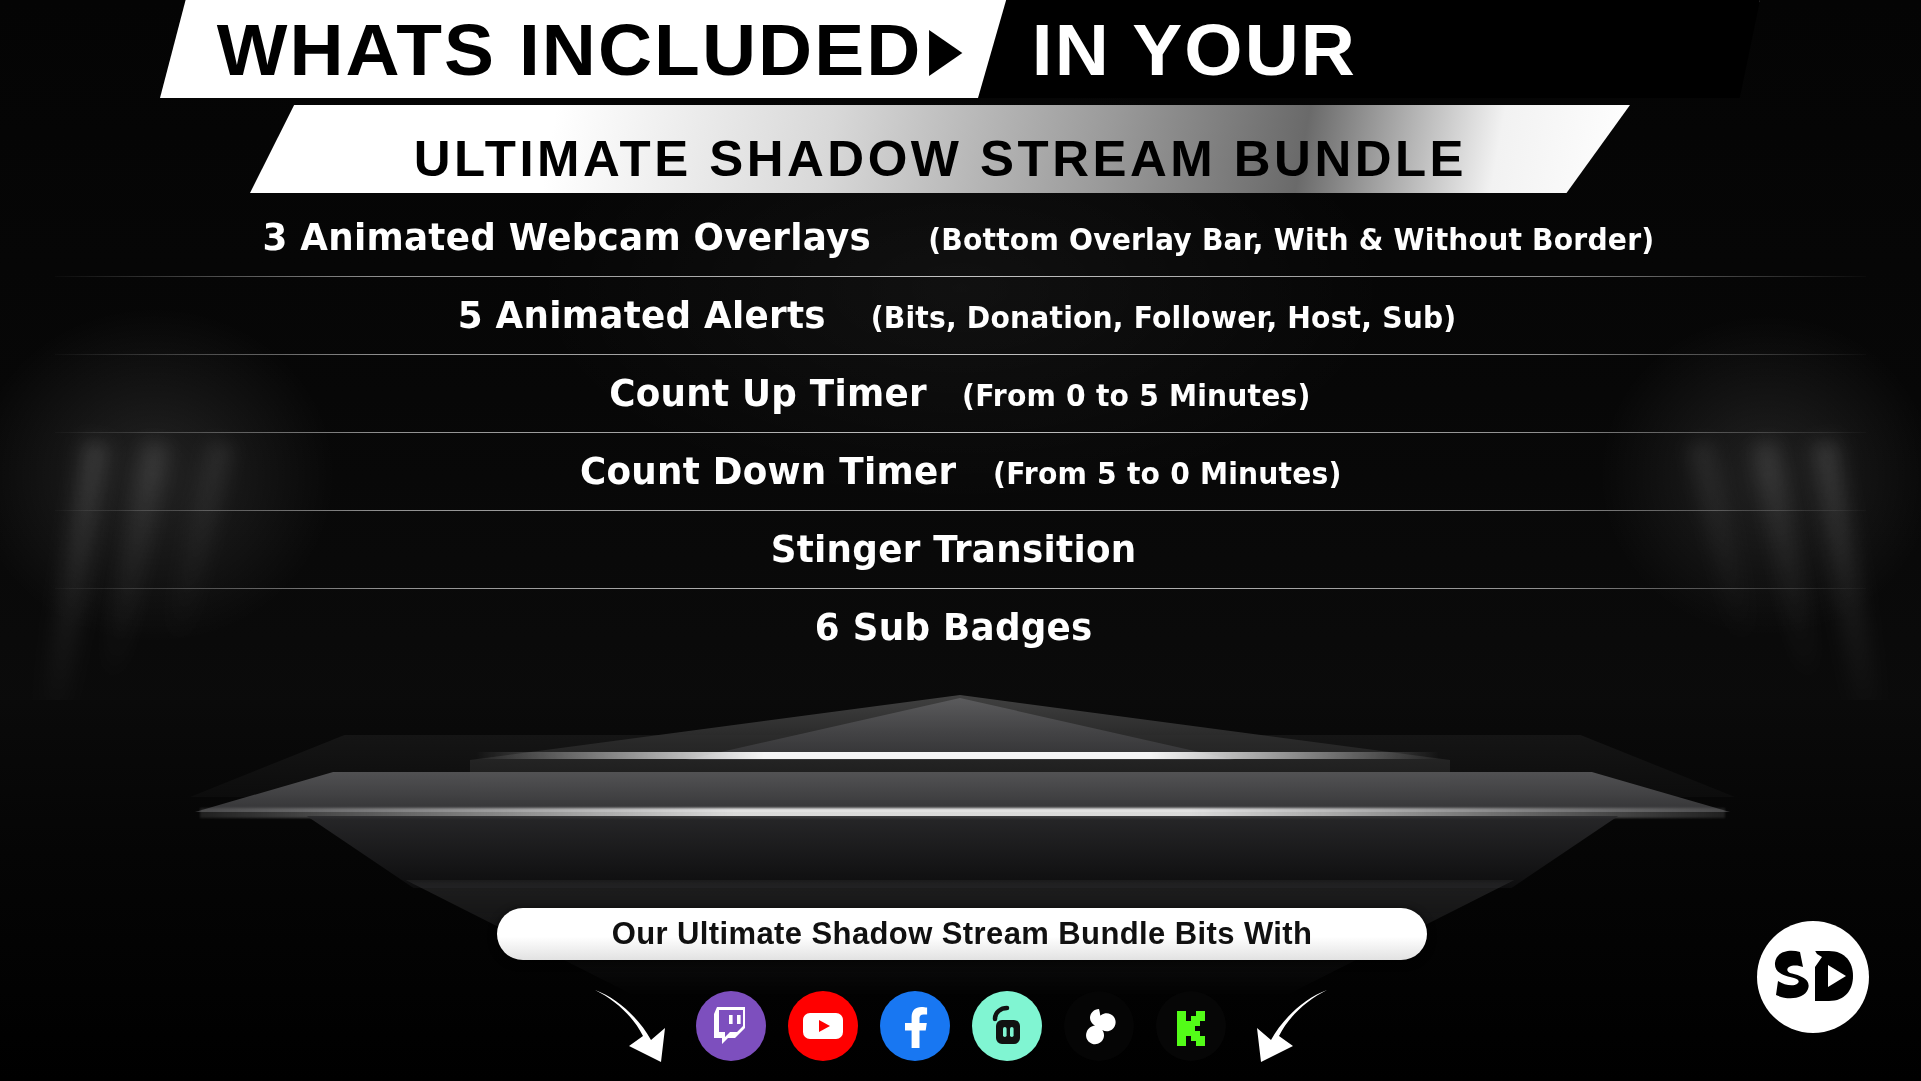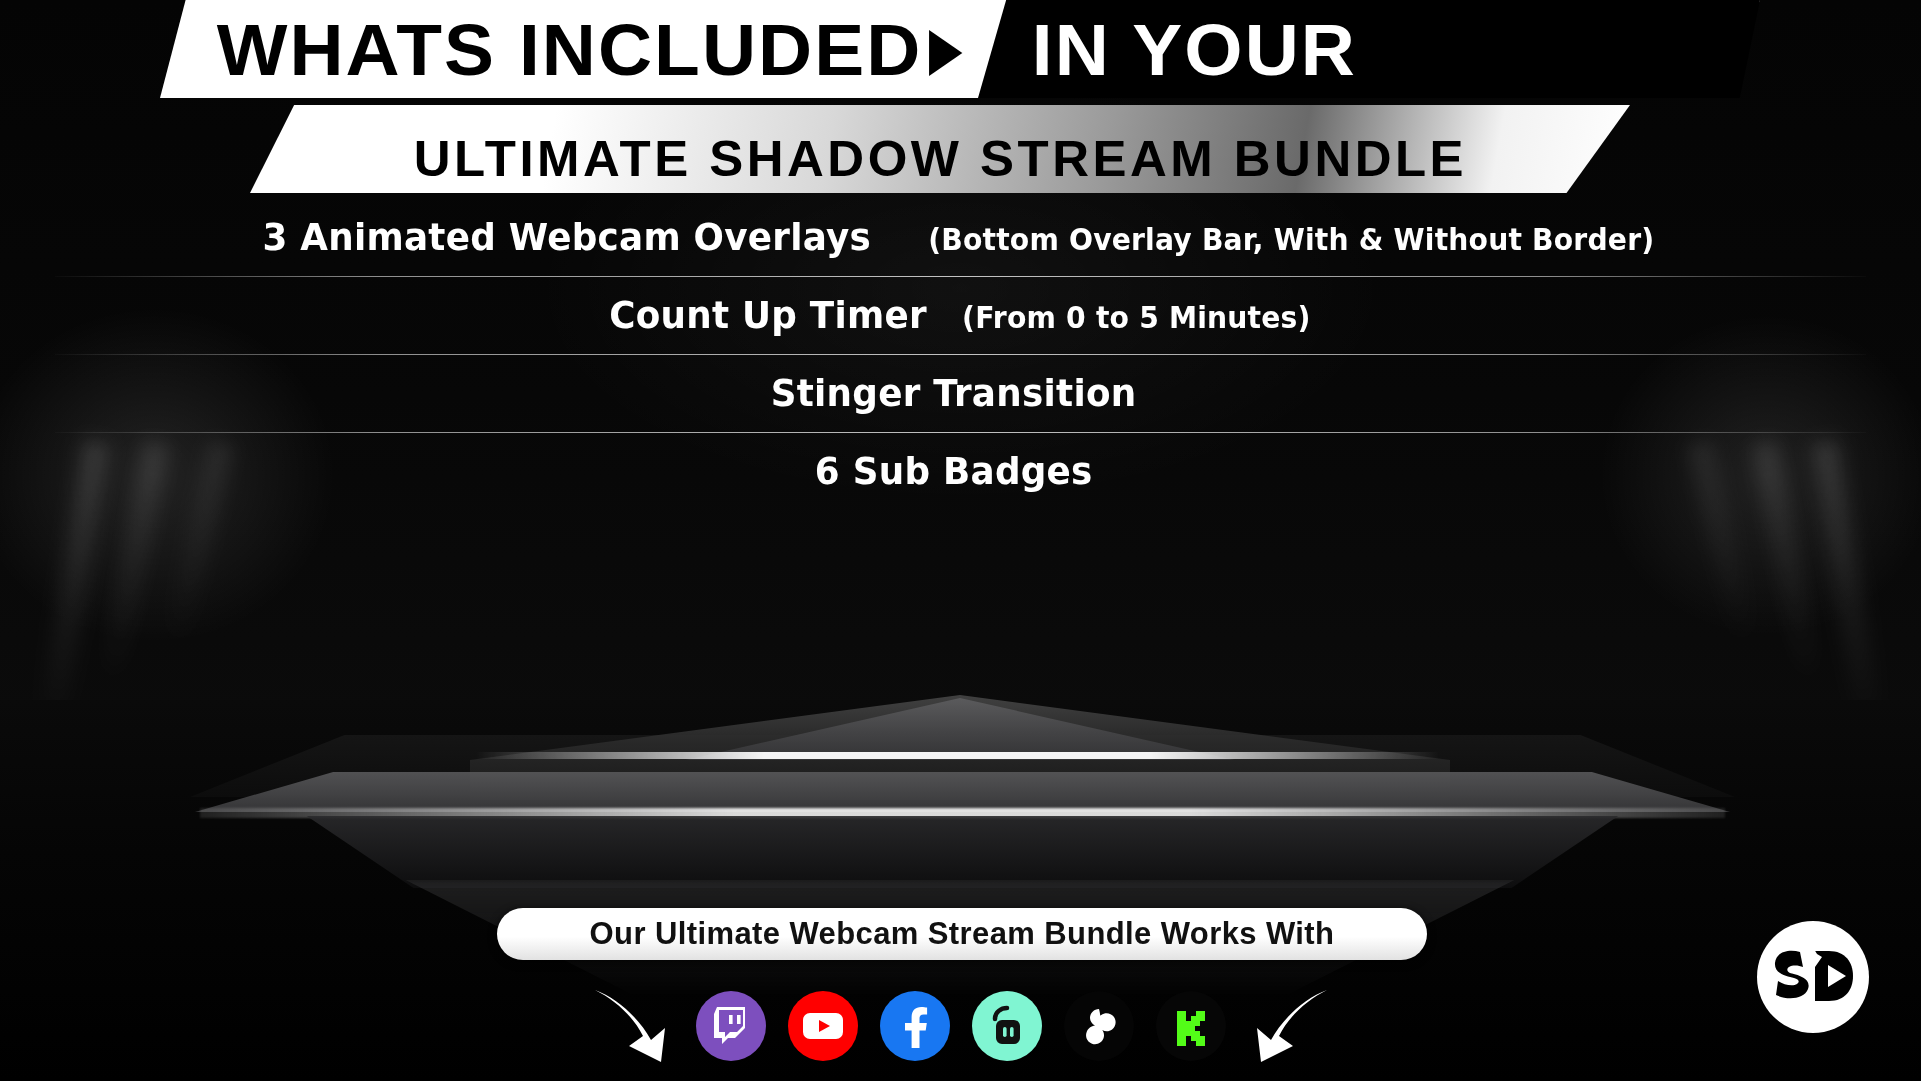--- a/index.html
+++ b/index.html
@@ -224,40 +224,52 @@
 
 <div class="features">
   <div class="feature-row">
     <div class="feat-line">
       <span class="feat-main">3 Animated Webcam Overlays</span>
       <span class="feat-sub">(Bottom Overlay Bar, With &amp; Without Border)</span>
     </div>
   </div>
   <div class="feature-row">
     <div class="feat-line">
+      <span class="feat-main">5 Animated Alerts</span>
+      <span class="feat-sub">(Bits, Donation, Follower, Host, Sub)</span>
+    </div>
+  </div>
+  <div class="feature-row">
+    <div class="feat-line">
       <span class="feat-main">Count Up Timer</span>
       <span class="feat-sub">(From 0 to 5 Minutes)</span>
     </div>
   </div>
   <div class="feature-row">
     <div class="feat-line">
+      <span class="feat-main">Count Down Timer</span>
+      <span class="feat-sub">(From 5 to 0 Minutes)</span>
+    </div>
+  </div>
+  <div class="feature-row">
+    <div class="feat-line">
       <span class="feat-main">Stinger Transition</span>
       <span class="feat-sub"></span>
     </div>
   </div>
   <div class="feature-row">
     <div class="feat-line">
       <span class="feat-main">6 Sub Badges</span>
       <span class="feat-sub"></span>
     </div>
   </div>
 </div>
 
 <div class="pill">
-  <span>Our Ultimate Webcam Stream Bundle Works With</span>
+  <span>Our Ultimate Shadow Stream Bundle Bits With</span>
 </div>
 
 <div class="socials">
 
   <div class="arrow-ico">
     <svg width="80" height="76" viewBox="0 0 80 76">
       <path d="M4 2 C26 10, 48 30, 60 52 L74 40 L70 74 L38 58 L52 48 C42 28, 24 12, 4 2 Z" fill="#ffffff"></path>
     </svg>
   </div>
 

